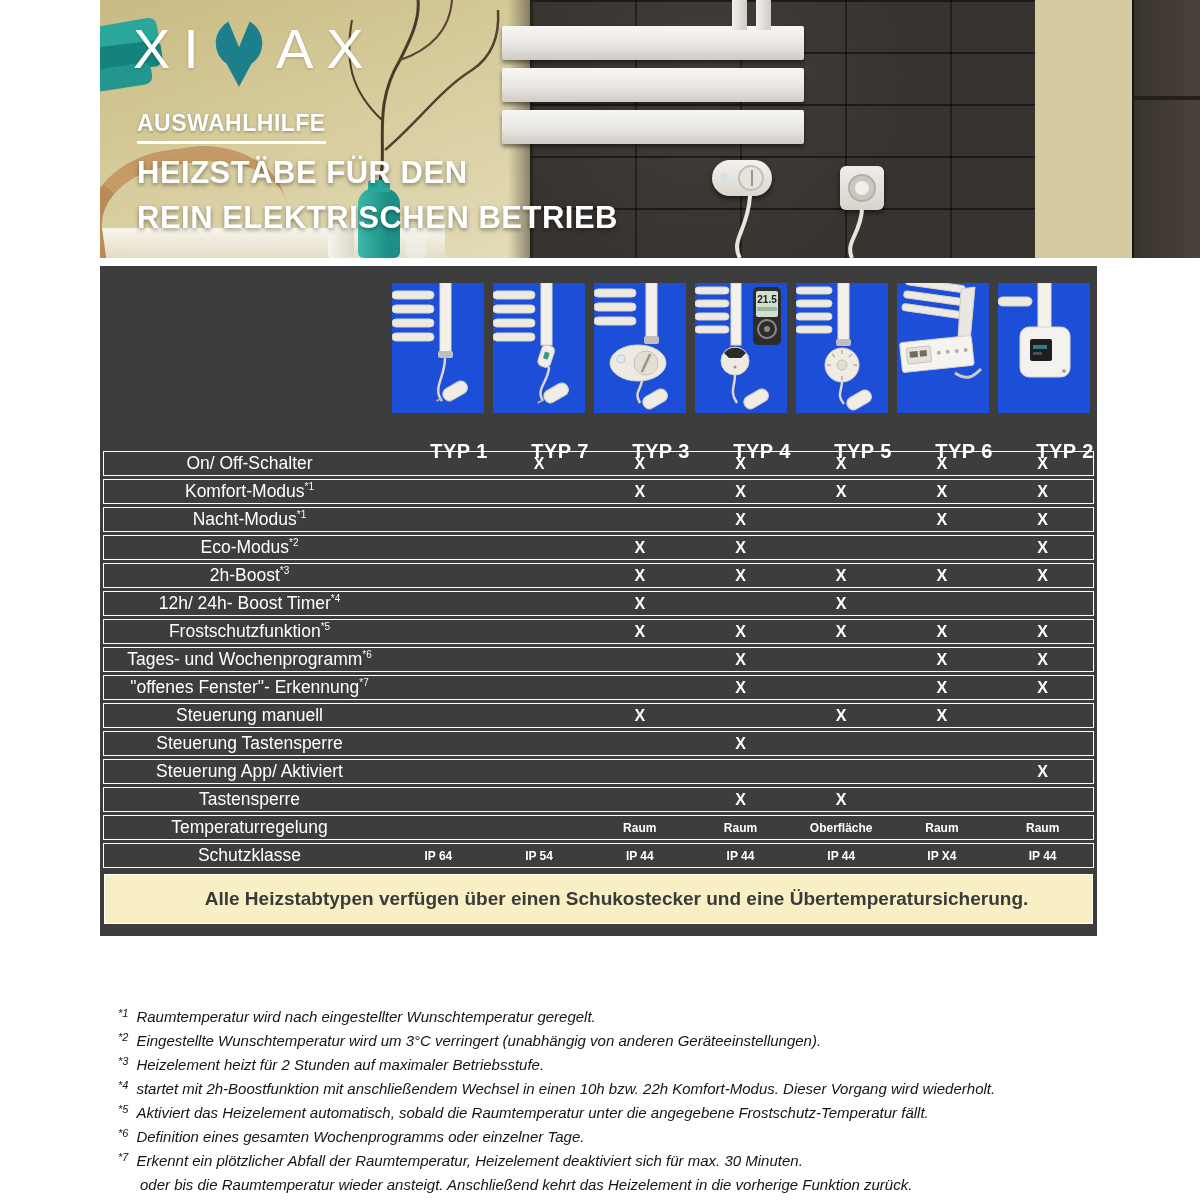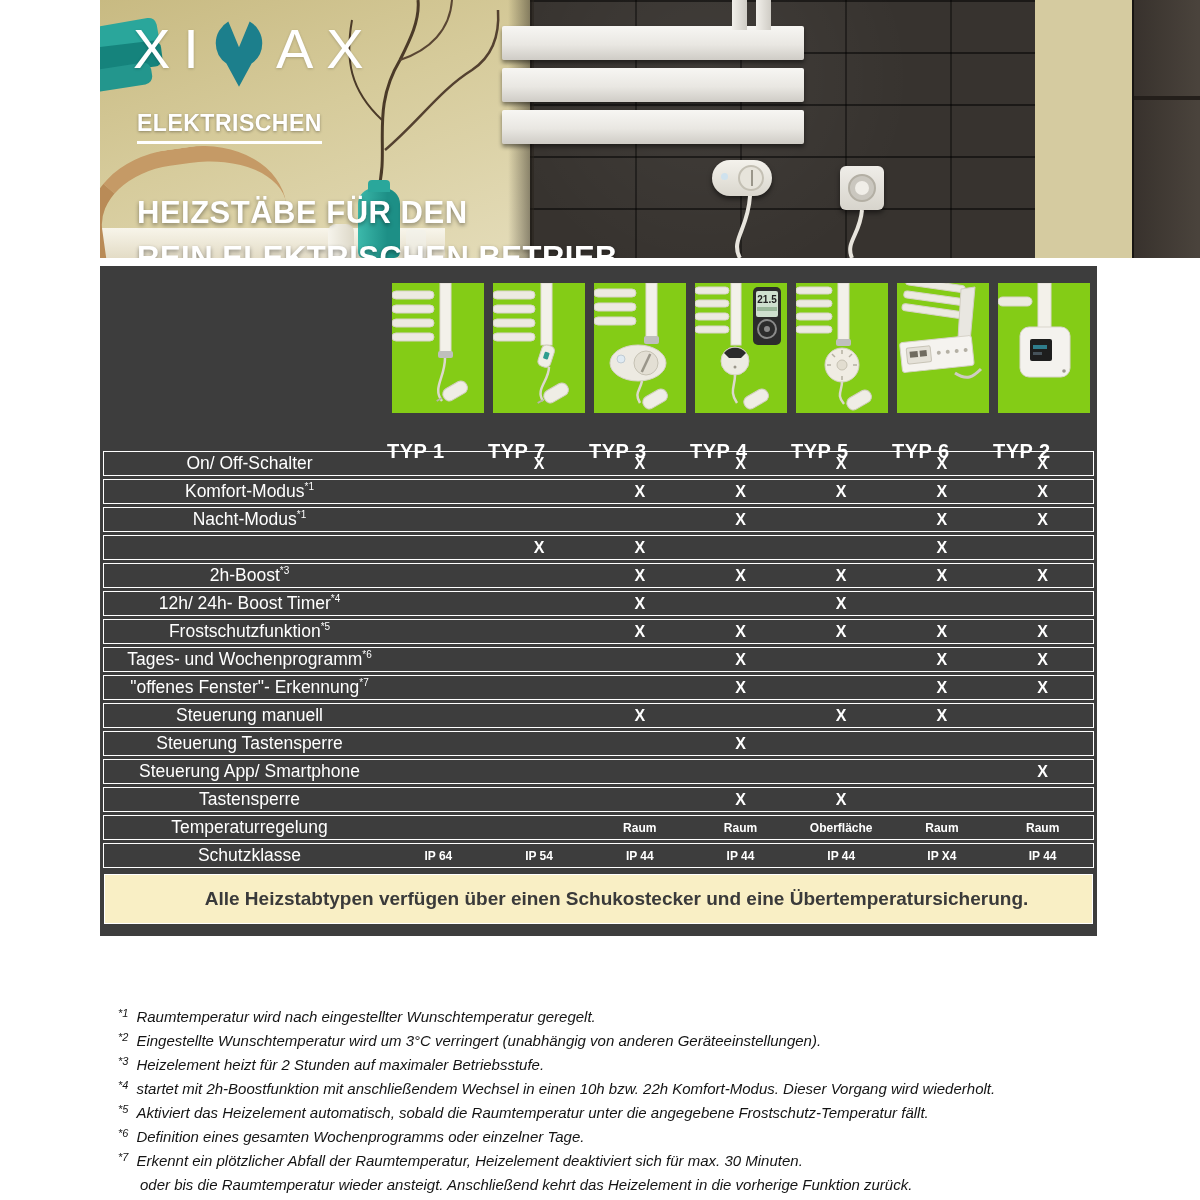--- a/index.html
+++ b/index.html
@@ -58,29 +58,29 @@
   .hero-cables { position:absolute; left:0; top:0; width:997px; height:258px; pointer-events:none; }
 
   .logo { position:absolute; left:33px; top:14px; display:flex; align-items:flex-start; color:#fff;
     font-size:56px; font-weight:500; letter-spacing:13px; line-height:70px;
     text-shadow:0 1px 3px rgba(0,0,0,.2); }
   .logo svg { margin:0 6px 0 -4px; }
   .kicker { position:absolute; left:37px; top:110px; display:inline-block; color:#fff; font-weight:bold;
     font-size:23px; letter-spacing:.5px; padding-bottom:4px; border-bottom:3px solid #fff;
     text-shadow:0 1px 3px rgba(0,0,0,.35); }
   .hero-title { position:absolute; left:37px; top:150px; color:#fff; font-weight:bold; font-size:31px;
-    line-height:45px; letter-spacing:.5px; text-shadow:0 2px 4px rgba(0,0,0,.4);margin-top:40px; }
+    line-height:45px; letter-spacing:.5px; text-shadow:0 2px 4px rgba(0,0,0,.4); }
 
   
   .panel { position:absolute; left:100px; top:266px; width:997px; background:#3d3d3d; padding:17px 3px 12px 3px; }
   .grid-row, .frow { display:grid; grid-template-columns:284px repeat(7, 1fr); }
   .pcell { display:flex; justify-content:center; }
-  .pbox { width:92px; height:130px; background:#84cc16; overflow:hidden; }
+  .pbox { width:92px; height:130px; background:#1d4ed8; overflow:hidden; }
   .types-row { margin-top:2px; height:36px; align-items:center; }
-  .type-label { text-align:left; color:#fff; font-weight:bold; font-size:20px; letter-spacing:.5px;margin-top:25px; }
+  .type-label { text-align:right; color:#fff; font-weight:bold; font-size:20px; letter-spacing:.5px;margin-top:25px; }
   .frow { border:1px solid #fff; margin-bottom:3px; min-height:25px; align-items:center; }
   .flabel { color:#fff; font-size:17.5px; padding-left:7px; white-space:nowrap;text-align:center; }
   .flabel sup { font-size:10px; vertical-align:super; }
   .fcell { text-align:center; color:#fff; font-weight:bold; font-size:16px; }
   .fcell.word { font-size:12px; }
   .note { margin:6px 1px 0 1px; border:1px solid #fff; background:#f9efc5; height:50px;
     display:flex; align-items:center; justify-content:center;
     color:#3a3a3a; font-weight:bold; font-size:19px;padding-left:36px; }
 
   
@@ -136,21 +136,21 @@
     <div class="vase-white"></div>
     <div class="glass"></div>
 
     <div class="logo">
       <span>XI</span>
       <svg width="62" height="74" viewBox="0 0 64 76">
         <path d="M 8,30 A 26 26 0 0 1 21,7.5 L 32,34 L 43,7.5 A 26 26 0 0 1 56,30 A 26 26 0 0 1 45,51 L 32,75 L 19,51 A 26 26 0 0 1 8,30 Z" fill="#1c7f8c"></path>
       </svg>
       <span>AX</span>
     </div>
-    <div class="kicker">ELEKTRISCHEN</div>
+    <div class="kicker">AUSWAHLHILFE</div>
     <div class="hero-title">
       <div>HEIZSTÄBE FÜR DEN</div>
       <div>REIN ELEKTRISCHEN BETRIEB</div>
     </div>
   </header>
 
   <section class="panel">
 
     <div class="grid-row">
       <div></div>
@@ -348,20 +348,21 @@
           <div class="flabel">Nacht-Modus<sup>*1</sup></div>
           <div class="fcell"></div>
           <div class="fcell"></div>
           <div class="fcell"></div>
           <div class="fcell">X</div>
           <div class="fcell"></div>
           <div class="fcell">X</div>
           <div class="fcell">X</div>
         </div>
         <div class="frow">
+          <div class="flabel">Eco-Modus<sup>*2</sup></div>
           <div class="fcell"></div>
           <div class="fcell"></div>
           <div class="fcell">X</div>
           <div class="fcell">X</div>
           <div class="fcell"></div>
           <div class="fcell"></div>
           <div class="fcell">X</div>
         </div>
         <div class="frow">
           <div class="flabel">2h-Boost<sup>*3</sup></div>
@@ -427,21 +428,21 @@
           <div class="flabel">Steuerung Tastensperre</div>
           <div class="fcell"></div>
           <div class="fcell"></div>
           <div class="fcell"></div>
           <div class="fcell">X</div>
           <div class="fcell"></div>
           <div class="fcell"></div>
           <div class="fcell"></div>
         </div>
         <div class="frow">
-          <div class="flabel">Steuerung App/ Smartphone</div>
+          <div class="flabel">Steuerung App/ Aktiviert</div>
           <div class="fcell"></div>
           <div class="fcell"></div>
           <div class="fcell"></div>
           <div class="fcell"></div>
           <div class="fcell"></div>
           <div class="fcell"></div>
           <div class="fcell">X</div>
         </div>
         <div class="frow">
           <div class="flabel">Tastensperre</div>

